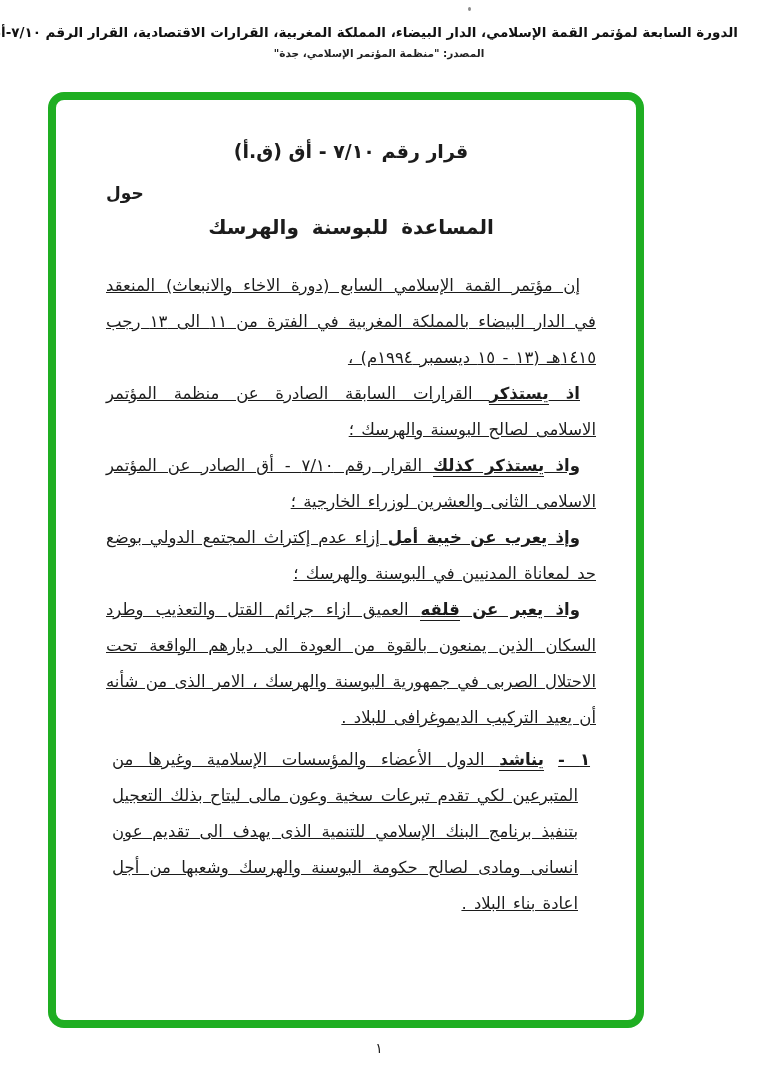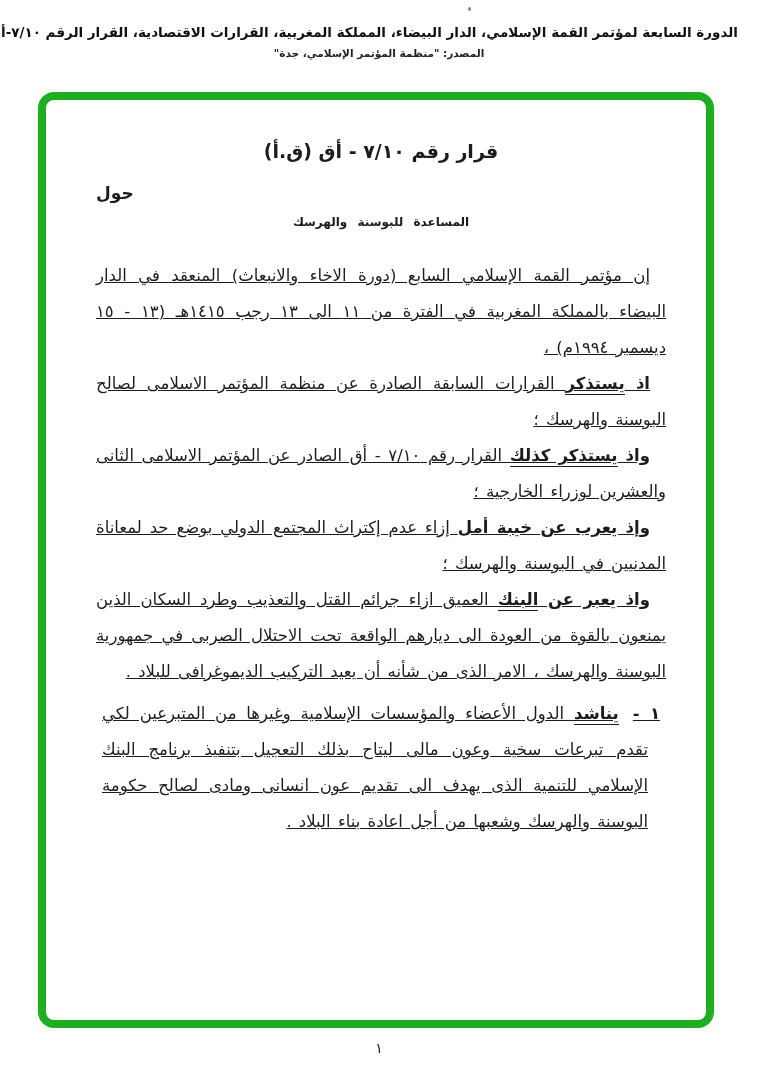--- a/index.html
+++ b/index.html
@@ -35,23 +35,23 @@
   }
   .header-source {
     margin-top: 7px;
     font-size: 10.5px;
     font-weight: bold;
     color: #222;
   }
   
   .green-frame {
     position: absolute;
-    left: 38px;
+    left: 48px;
     top: 92px;
-    width: 676px;
+    width: 596px;
     height: 936px;
     box-sizing: border-box;
     border: 8px solid #1fae22;
     border-radius: 16px;
     padding: 34px 40px 0 50px;
     background: #ffffff;
   }
   
   .res-title {
     text-align: center;
@@ -60,21 +60,21 @@
     margin: 6px 0 0 0;
   }
   .res-about {
     text-align: left;
     font-size: 17px;
     font-weight: bold;
     margin: 21px 0 0 0;
   }
   .res-subject {
     text-align: center;
-    font-size: 12px;
+    font-size: 20px;
     font-weight: bold;
     word-spacing: 6px;
     margin: 12px 0 0 0;
   }
   
   .body-text {
     margin-top: 29px;
     text-decoration: underline;
   }
   .para {
@@ -146,21 +146,21 @@
 
       <p class="para"><span>إن مؤتمر القمة الإسلامي السابع (دورة الاخاء والانبعاث) المنعقد في الدار البيضاء بالمملكة المغربية في الفترة من ١١ الى ١٣ رجب ١٤١٥هـ (١٣ - ١٥ ديسمبر ١٩٩٤م) ،</span></p>
 
       <p class="para"><span class="lead">اذ </span><span class="lead u">يستذكر</span><span> القرارات السابقة الصادرة عن منظمة المؤتمر الاسلامى لصالح البوسنة والهرسك ؛</span></p>
 
       <p class="para"><span class="lead">واذ </span><span class="lead u">يستذكر كذلك</span><span> القرار رقم ٧/١٠ - أق الصادر عن المؤتمر الاسلامى الثانى والعشرين لوزراء الخارجية ؛</span></p>
 
 
       <p class="para"><span class="lead">وإذ يعرب عن خيبة أمل</span><span> إزاء عدم إكتراث المجتمع الدولي بوضع حد لمعاناة المدنيين في البوسنة والهرسك ؛</span></p>
 
-      <p class="para"><span class="lead">واذ يعبر عن </span><span class="lead u">البنك</span><span> العميق ازاء جرائم القتل والتعذيب وطرد السكان الذين يمنعون بالقوة من العودة الى ديارهم الواقعة تحت الاحتلال الصربى في جمهورية البوسنة والهرسك ، الامر الذى من شأنه أن يعيد التركيب الديموغرافى للبلاد .</span></p>
+      <p class="para"><span class="lead">واذ يعبر عن </span><span class="lead u">قلقه</span><span> العميق ازاء جرائم القتل والتعذيب وطرد السكان الذين يمنعون بالقوة من العودة الى ديارهم الواقعة تحت الاحتلال الصربى في جمهورية البوسنة والهرسك ، الامر الذى من شأنه أن يعيد التركيب الديموغرافى للبلاد .</span></p>
 
       <p class="item"><span class="marker">١ -</span><span class="lead u">يناشد</span><span> الدول الأعضاء والمؤسسات الإسلامية وغيرها من المتبرعين لكي تقدم تبرعات سخية وعون مالى ليتاح بذلك التعجيل بتنفيذ برنامج البنك الإسلامي للتنمية الذى يهدف الى تقديم عون انسانى ومادى لصالح حكومة البوسنة والهرسك وشعبها من أجل اعادة بناء البلاد .</span></p>
 
     </div>
   </div>
 
   <div class="page-number">١</div>
 
 </div>
 

